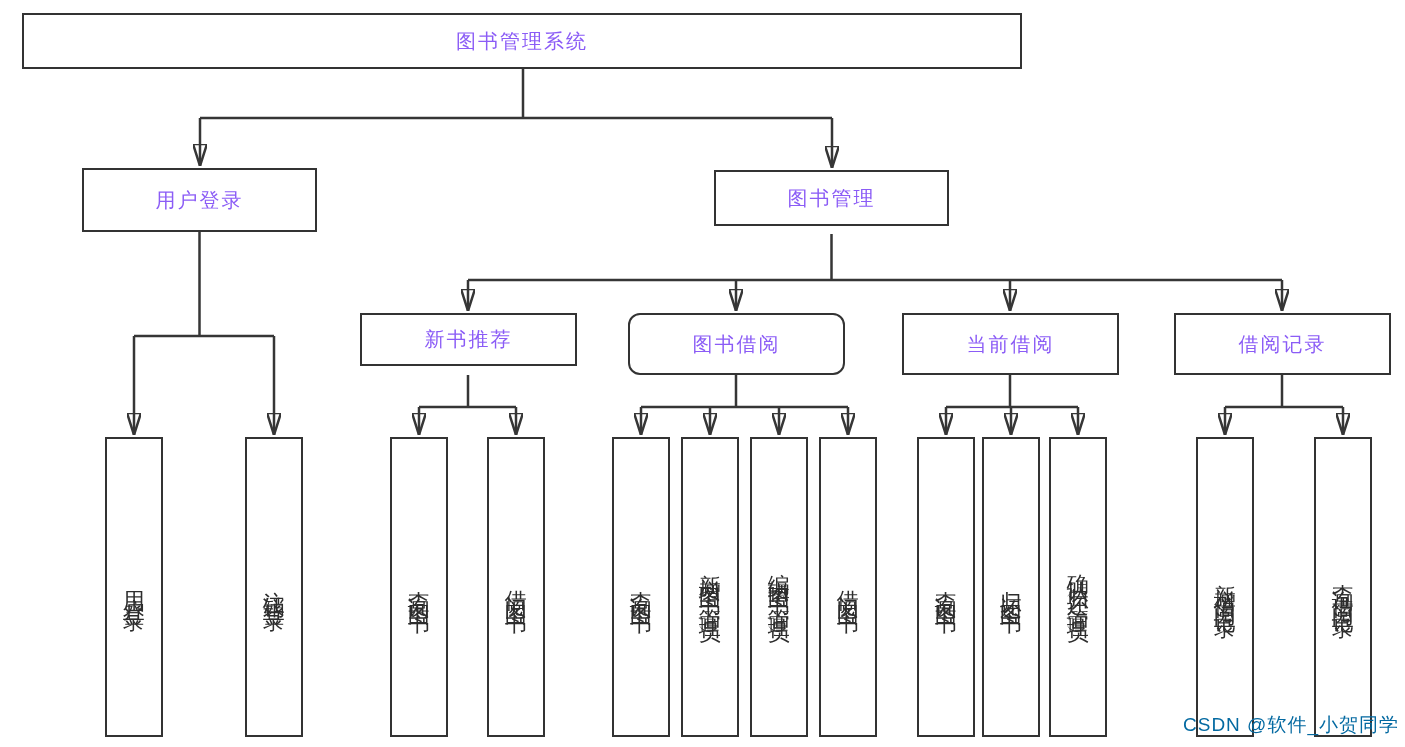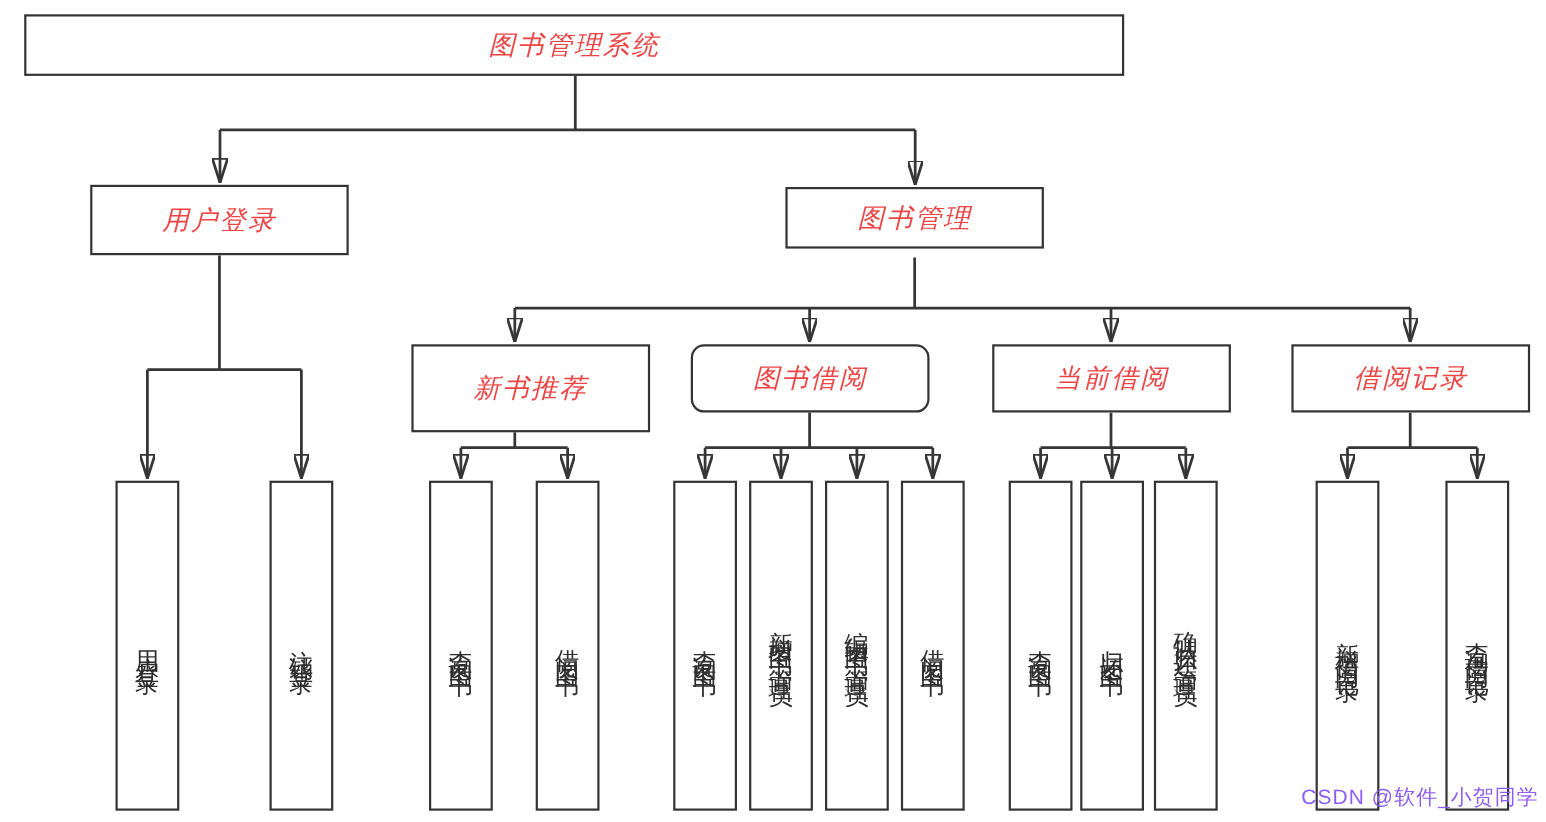--- a/index.html
+++ b/index.html
@@ -31,42 +31,41 @@
     position: absolute;
     box-sizing: border-box;
     border: 2.5px solid #333333;
     background: #ffffff;
     display: flex;
     align-items: center;
     justify-content: center;
     z-index: 2;
   }
   .node .hlabel {
-    font-size: 24px;
+    font-size: 20px;
     letter-spacing: 2px;
-    color: #ef4444;
+    color: #8b5cf6;
     white-space: nowrap;
-    font-style: italic;
   }
   .leaf .vlabel {
     writing-mode: vertical-rl;
     text-orientation: mixed;
     font-size: 22px;
     letter-spacing: 7px;
     line-height: 1.15;
     color: #2d2d2d;
     max-height: 292px;
   }
   .watermark {
     position: absolute;
     left: 1183px;
     top: 712px;
     z-index: 3;
     font-size: 19px;
-    color: #8b5cf6;
+    color: #0369a1;
     letter-spacing: 1px;
     white-space: nowrap;
   }
 </style>
 </head>
 <body>
 
 <div class="canvas">
 
   <svg class="connectors" width="1405" height="747" viewBox="0 0 1405 747" xmlns="http://www.w3.org/2000/svg">
@@ -114,21 +113,21 @@
     <span class="hlabel">图书管理系统</span>
   </div>
 
   <div class="node" style="left:82px; top:168px; width:235px; height:64px;">
     <span class="hlabel">用户登录</span>
   </div>
   <div class="node" style="left:714px; top:170px; width:235px; height:56px;">
     <span class="hlabel">图书管理</span>
   </div>
 
-  <div class="node" style="left:360px; top:313px; width:217px; height:80px;margin-left:14px;">
+  <div class="node" style="left:360px; top:313px; width:217px; height:53px;">
     <span class="hlabel">新书推荐</span>
   </div>
   <div class="node" style="left:628px; top:313px; width:217px; height:62px;border-radius:12px;">
     <span class="hlabel">图书借阅</span>
   </div>
   <div class="node" style="left:1174px; top:313px; width:217px; height:62px;">
     <span class="hlabel">借阅记录</span>
   </div>
   <div class="node" style="left:902px; top:313px; width:217px; height:62px;">
     <span class="hlabel">当前借阅</span>

